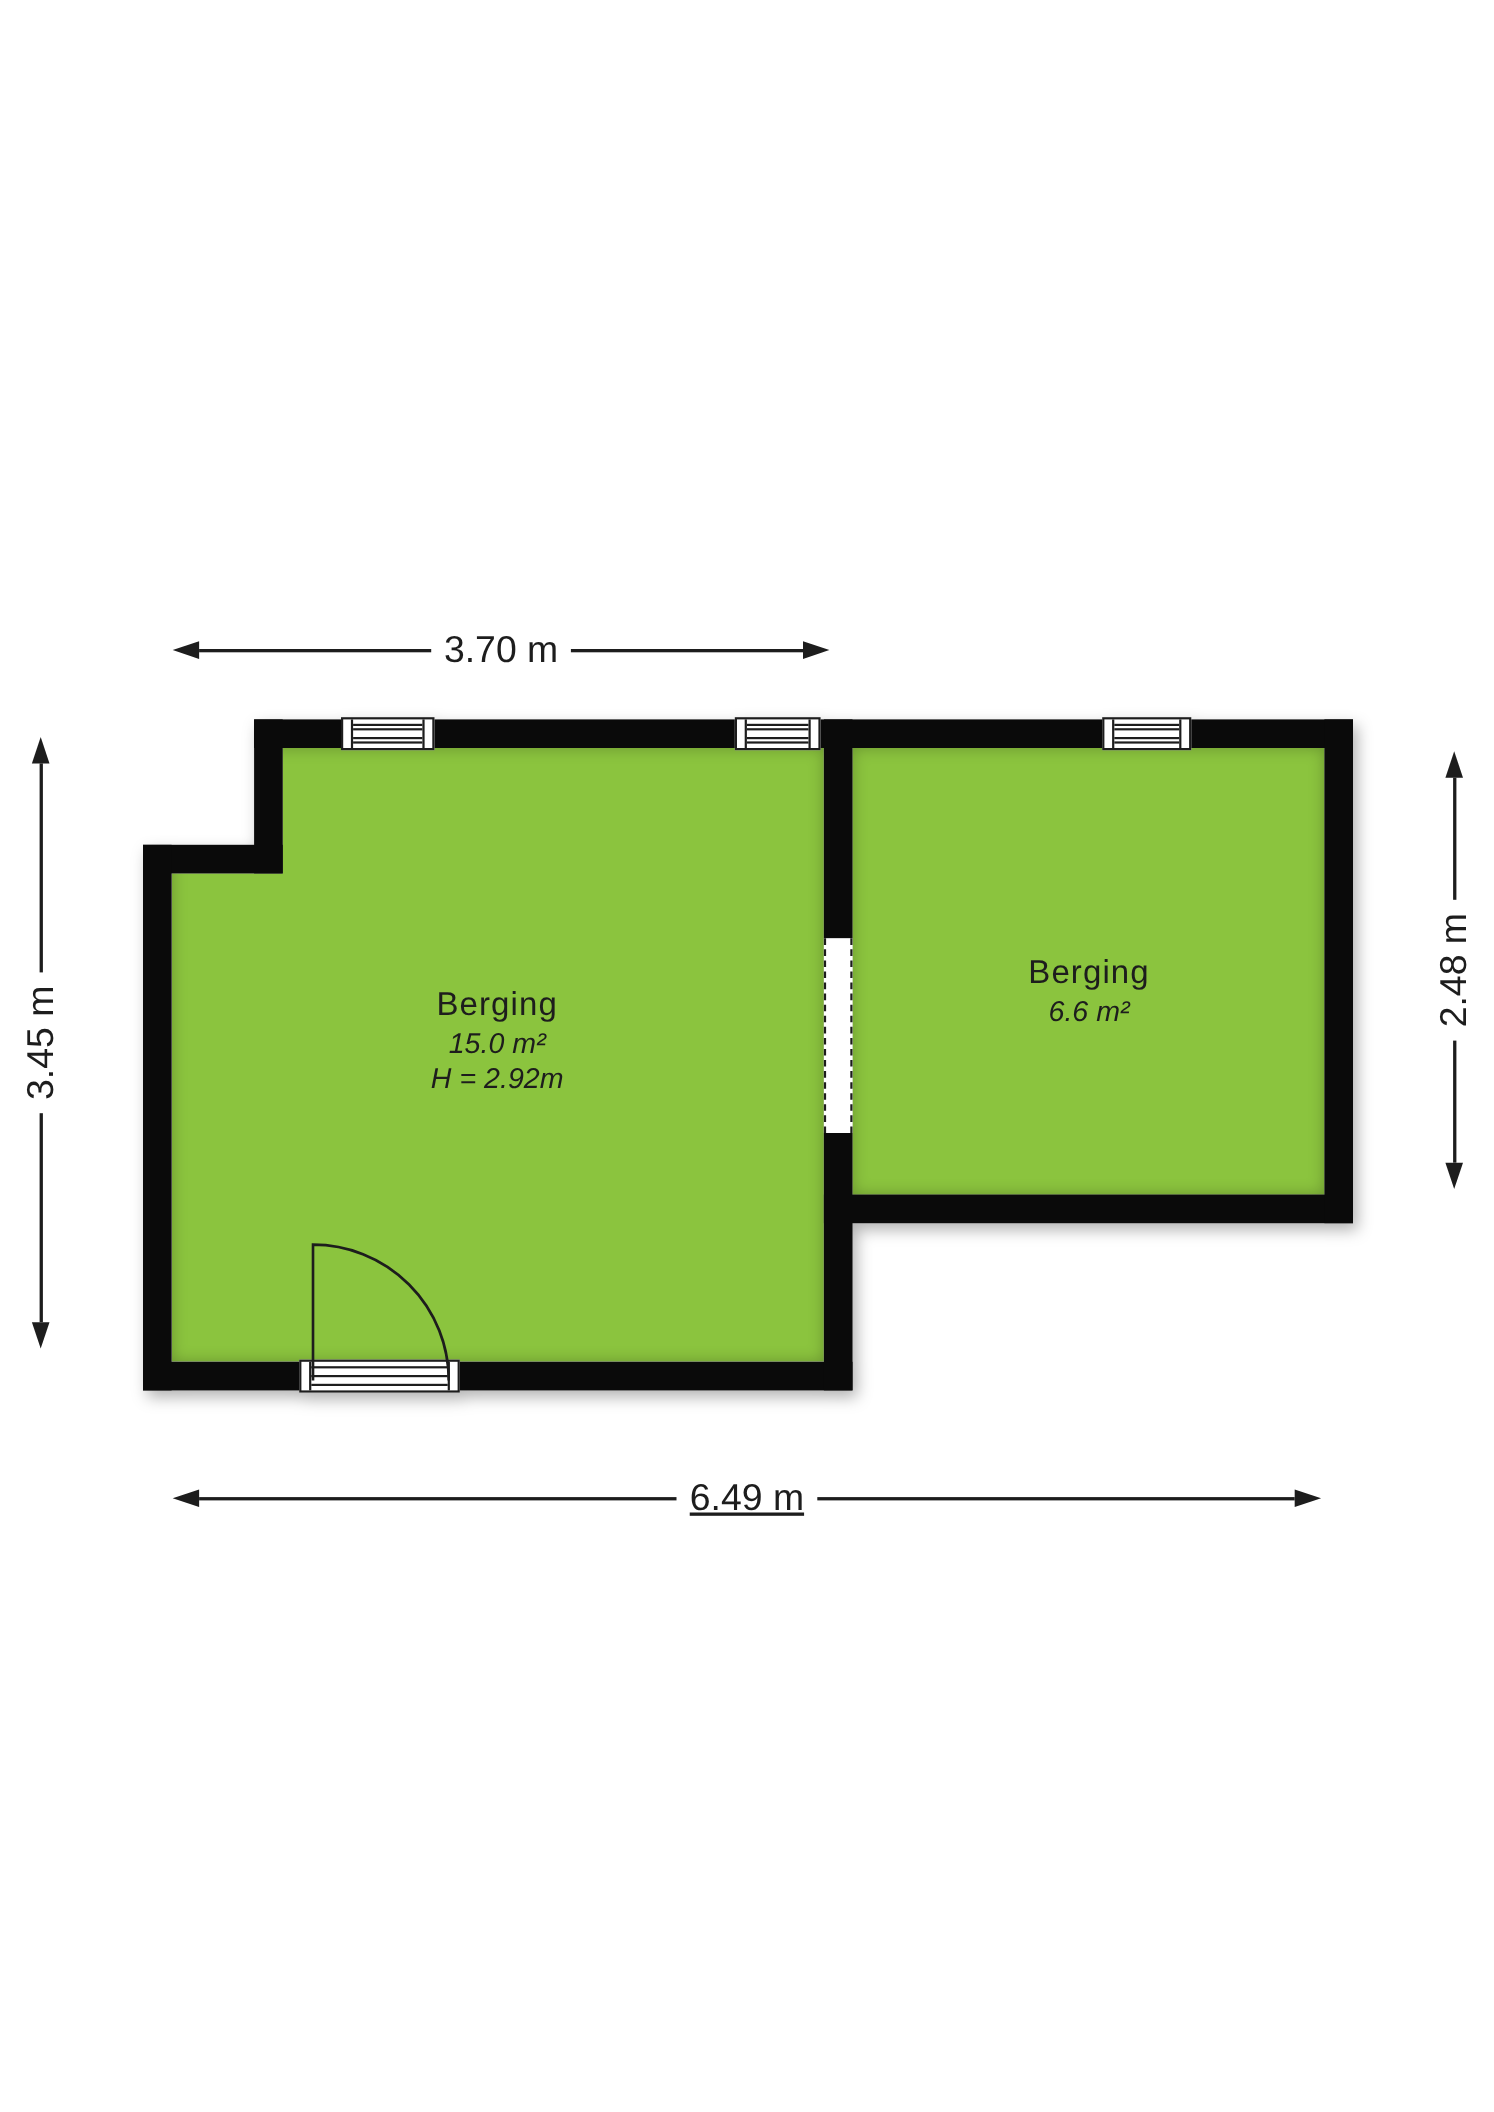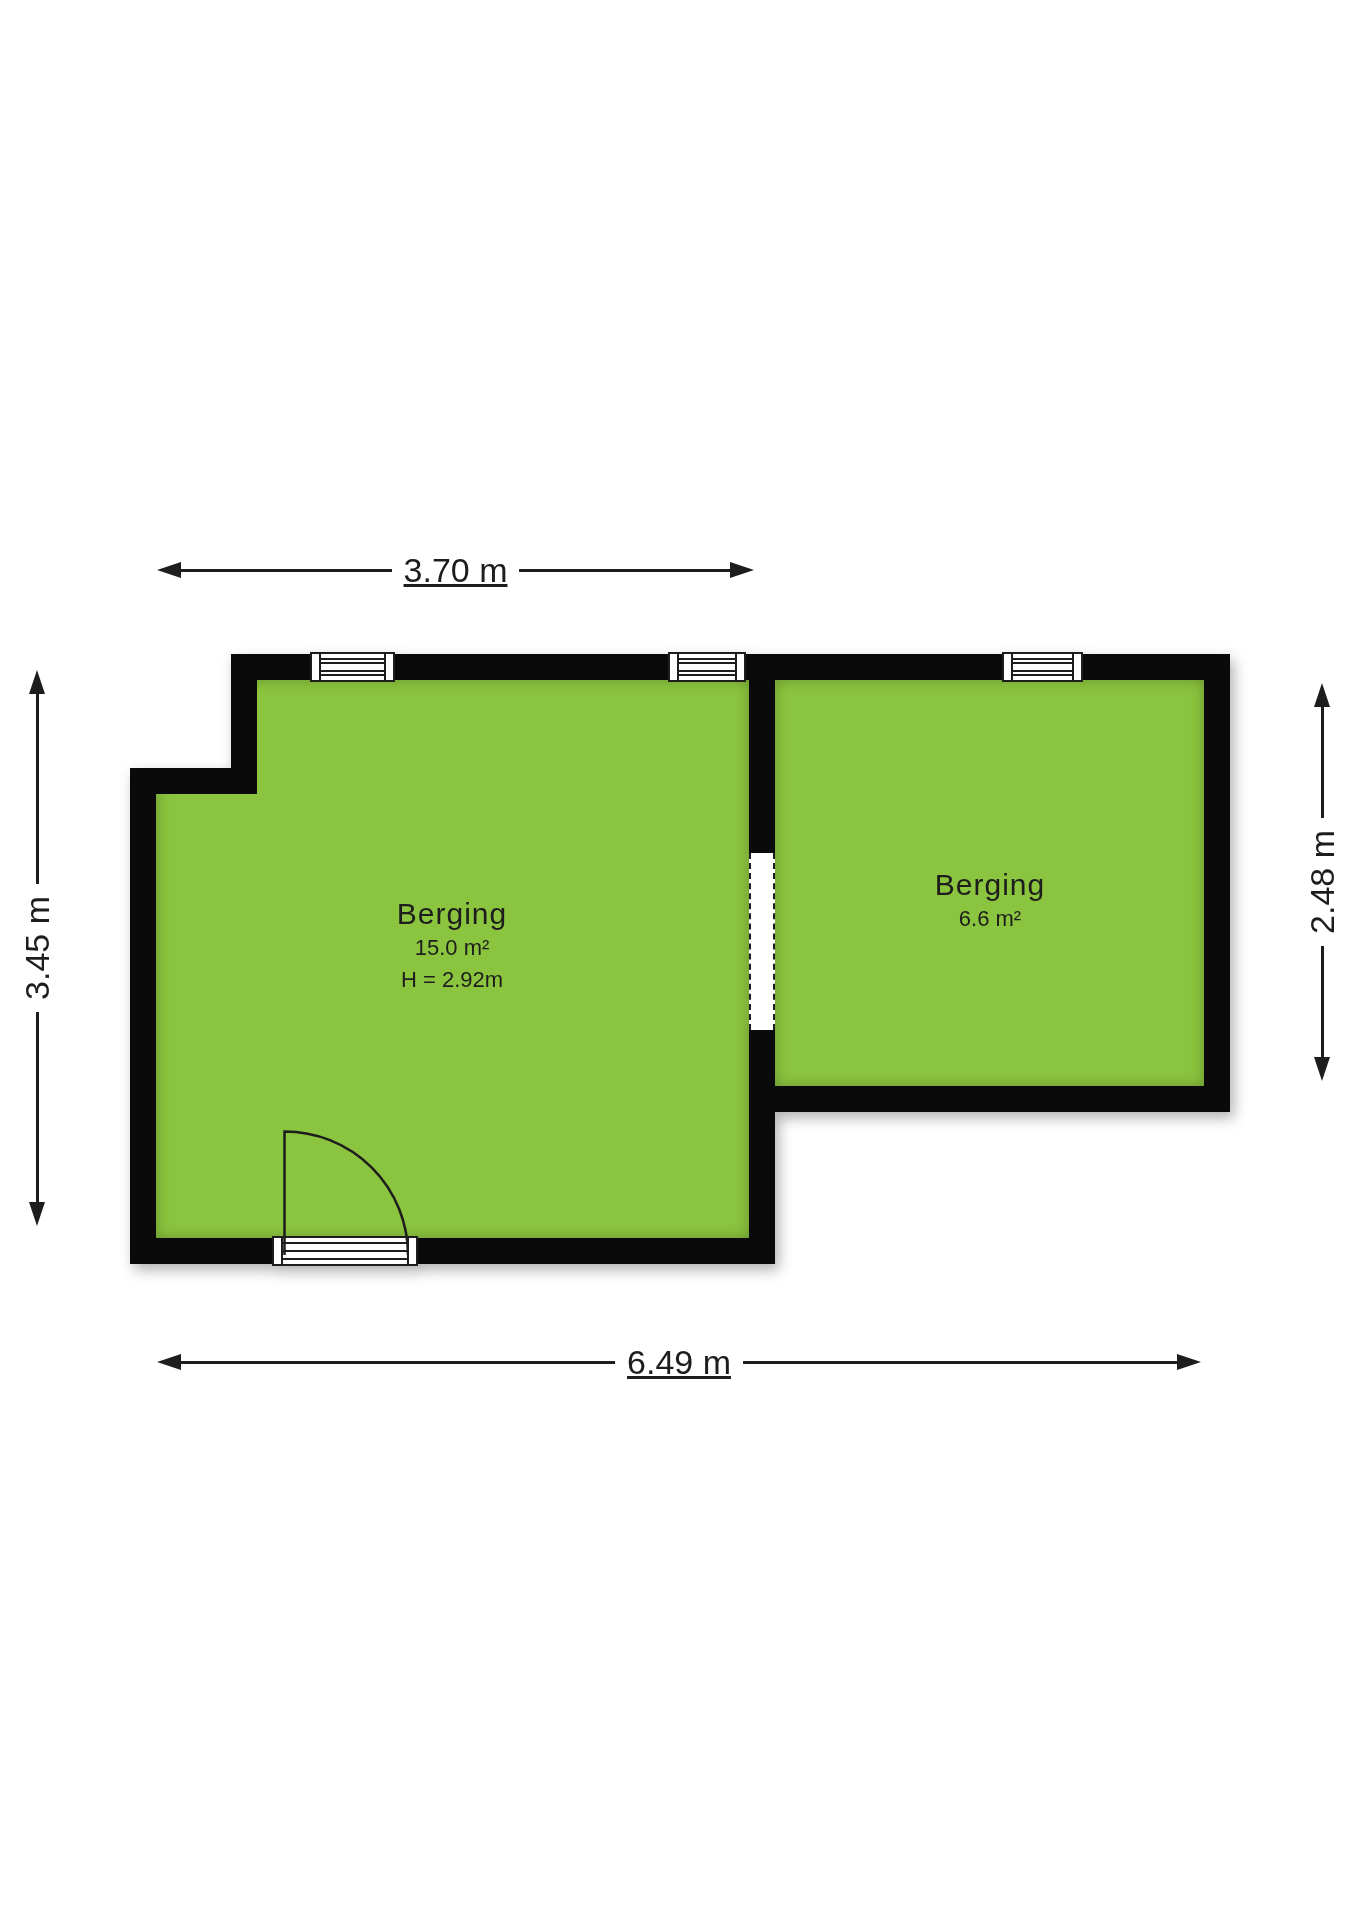--- a/index.html
+++ b/index.html
@@ -54,34 +54,34 @@
   .sill { left:272px;  top:1236px; width:146px; }
   .sill .glass::before { top:50%; margin-top:-1px; }
   .sill .glass::after  { display:none; }
 
   .door-arc { position:absolute; left:283px; top:1130px; width:126px; height:126px; }
 
   
   .room-label { position:absolute; transform:translate(-50%,-50%);
                 text-align:center; color:var(--text,#1d1d1d); white-space:nowrap; }
   .room-label .name { font-size:30px; line-height:36px; letter-spacing:1px; }
-  .room-label .sub  { font-size:22px; line-height:32px; }
+  .room-label .sub  { font-size:26px; line-height:32px;font-style:italic; }
   .label-left  { left:452px; top:946px; }
   .label-right { left:990px; top:901px; }
 
   
   .dim { position:absolute; height:36px; display:flex; align-items:center;
          color:var(--text,#1d1d1d); }
   .dim .line { flex:1; height:3px; background:var(--line,#1d1d1d); }
   .dim .ah { width:0; height:0; border-top:8px solid transparent;
              border-bottom:8px solid transparent; }
   .dim .ah.l { border-right:24px solid var(--line,#1d1d1d); }
   .dim .ah.r { border-left:24px solid var(--line,#1d1d1d); }
   .dim .val { padding:0 12px; font-size:34px; white-space:nowrap; }
-  .dim-top-left  { left:157px;  top:552px;  width:597px;text-decoration:underline; }
+  .dim-top-left  { left:157px;  top:573px;  width:597px; }
   .dim-top-right { left:783px;  top:545px;  width:423px; }
   .dim-bottom    { left:157px;  top:1344px; width:1044px;text-decoration:underline; }
   .dim-left  { left:-241px; top:930px; width:556px; transform:rotate(-90deg); }
   .dim-right { left:1123px; top:864px; width:398px; transform:rotate(-90deg); }
 </style>
 </head>
 <body>
 
 <div class="canvas">
 

